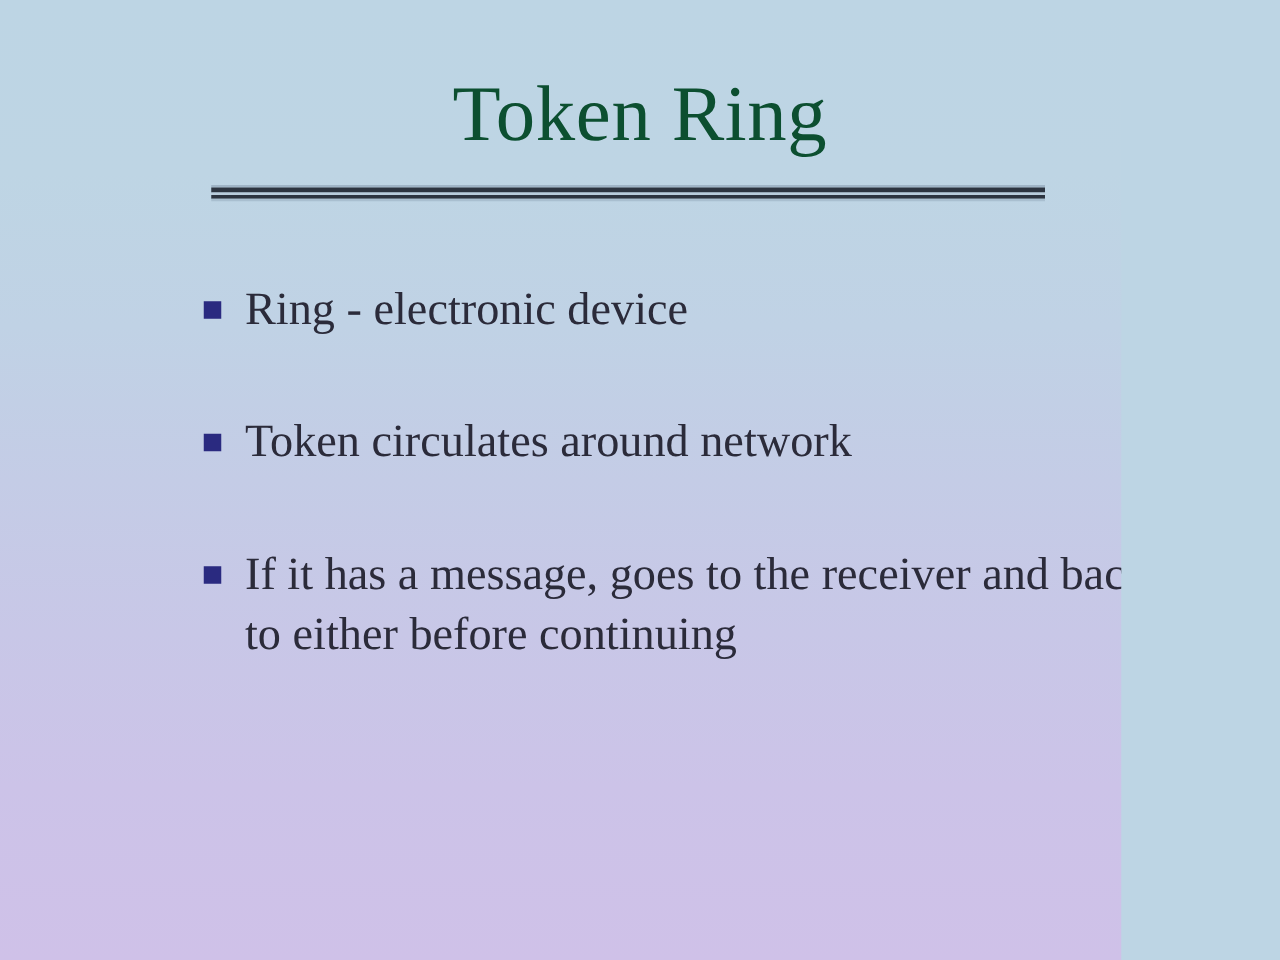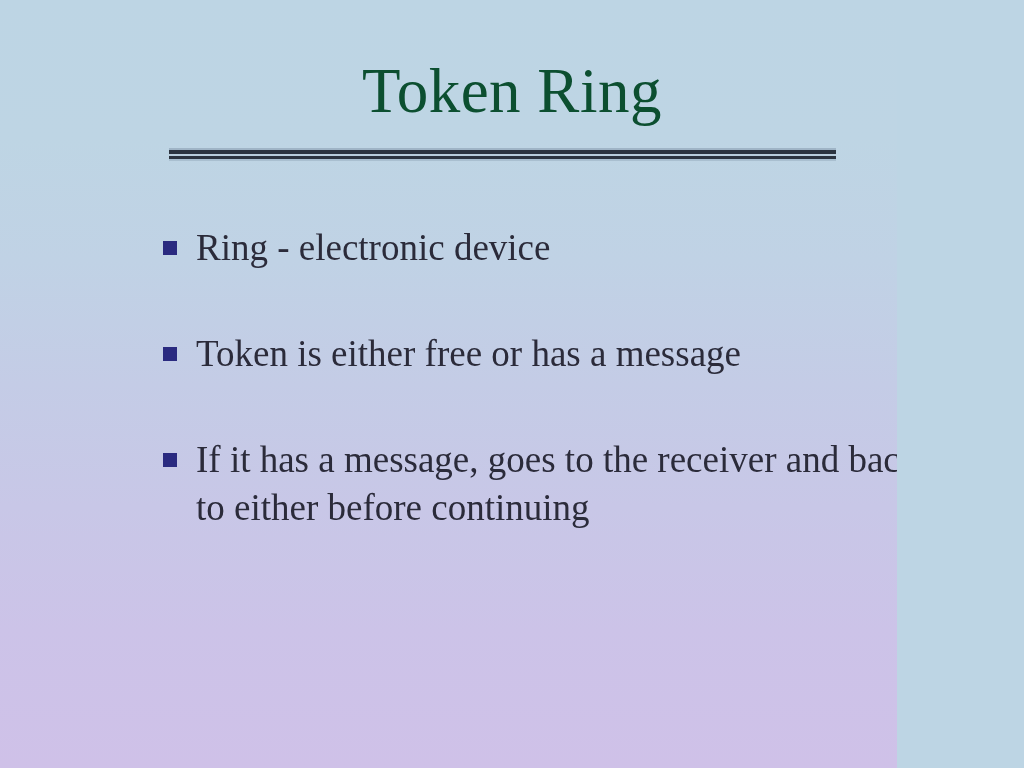--- a/index.html
+++ b/index.html
@@ -140,21 +140,21 @@
     <div class="ln ln-e"></div>
   </div>
 
   <ul class="bullet-list">
     <li class="bullet-item">
       <span class="bullet-marker"></span>
       <span class="bullet-text">Ring - electronic device</span>
     </li>
     <li class="bullet-item">
       <span class="bullet-marker"></span>
-      <span class="bullet-text">Token is either free or has a message</span>
+      <span class="bullet-text">Token circulates around network</span>
     </li>
     <li class="bullet-item">
       <span class="bullet-marker"></span>
       <span class="bullet-text">If it has a message, goes to the receiver and back to either before continuing</span>
     </li>
   </ul>
 
 </div>
 
 </body></html>

